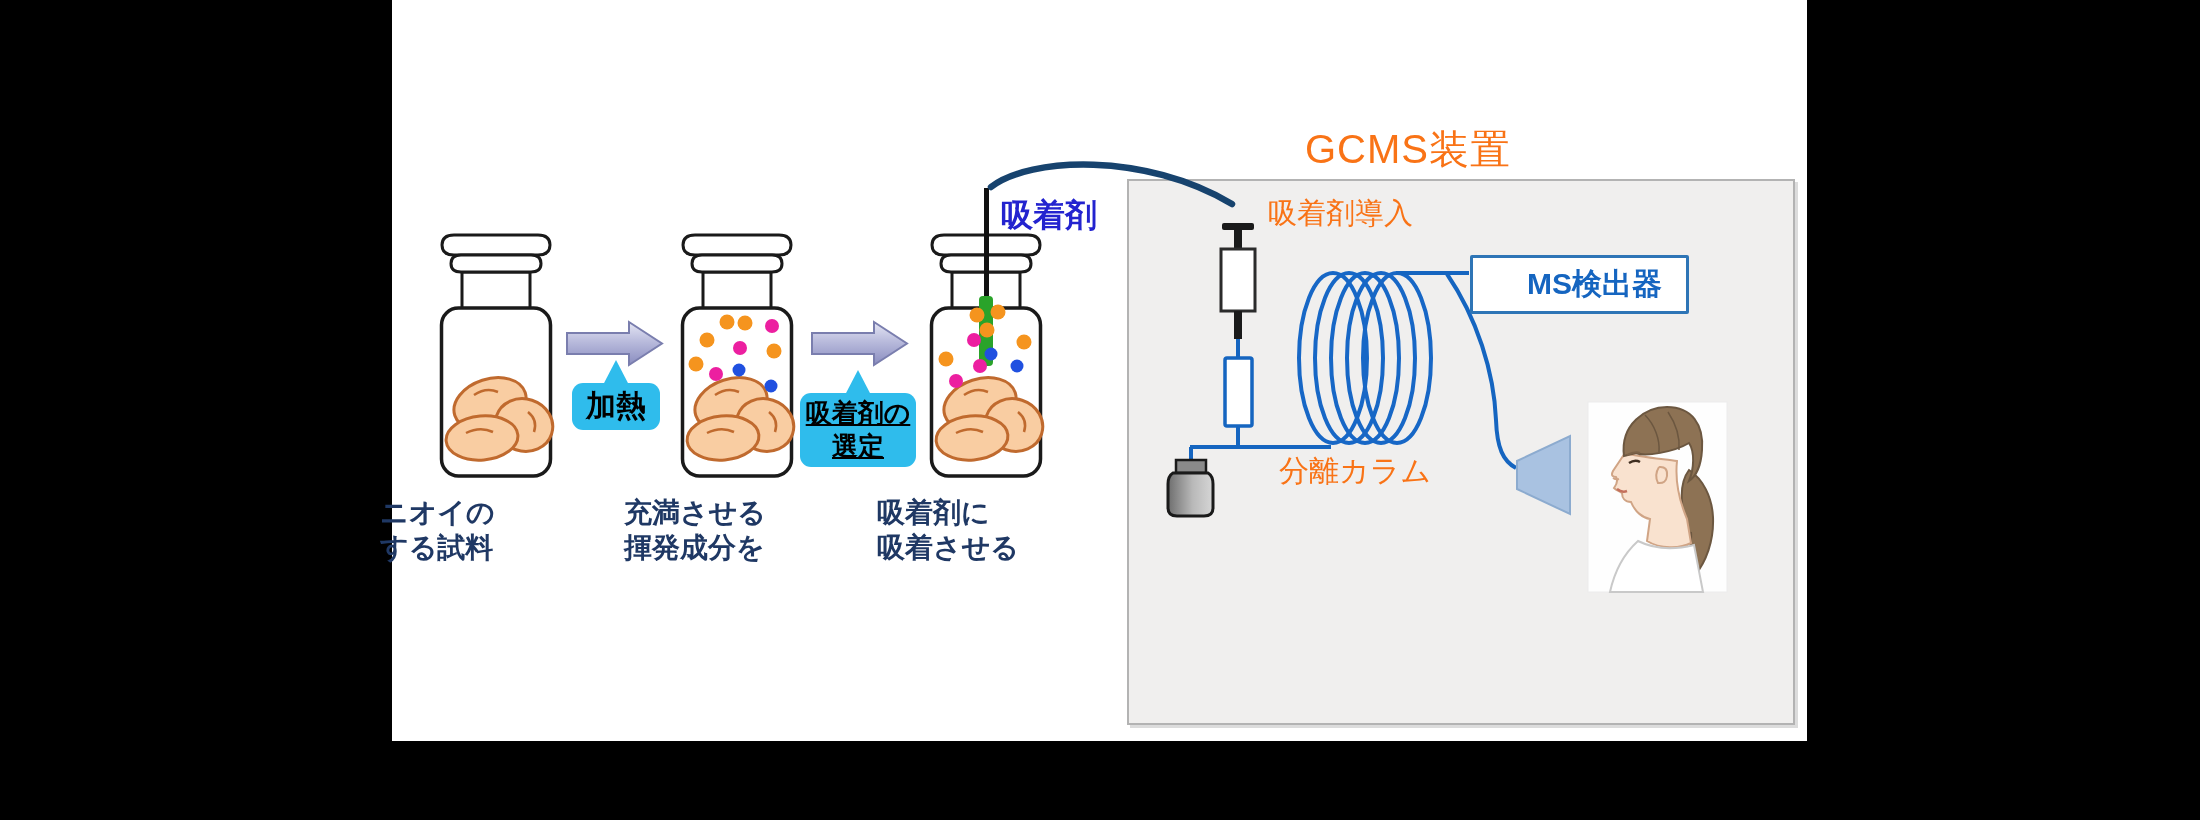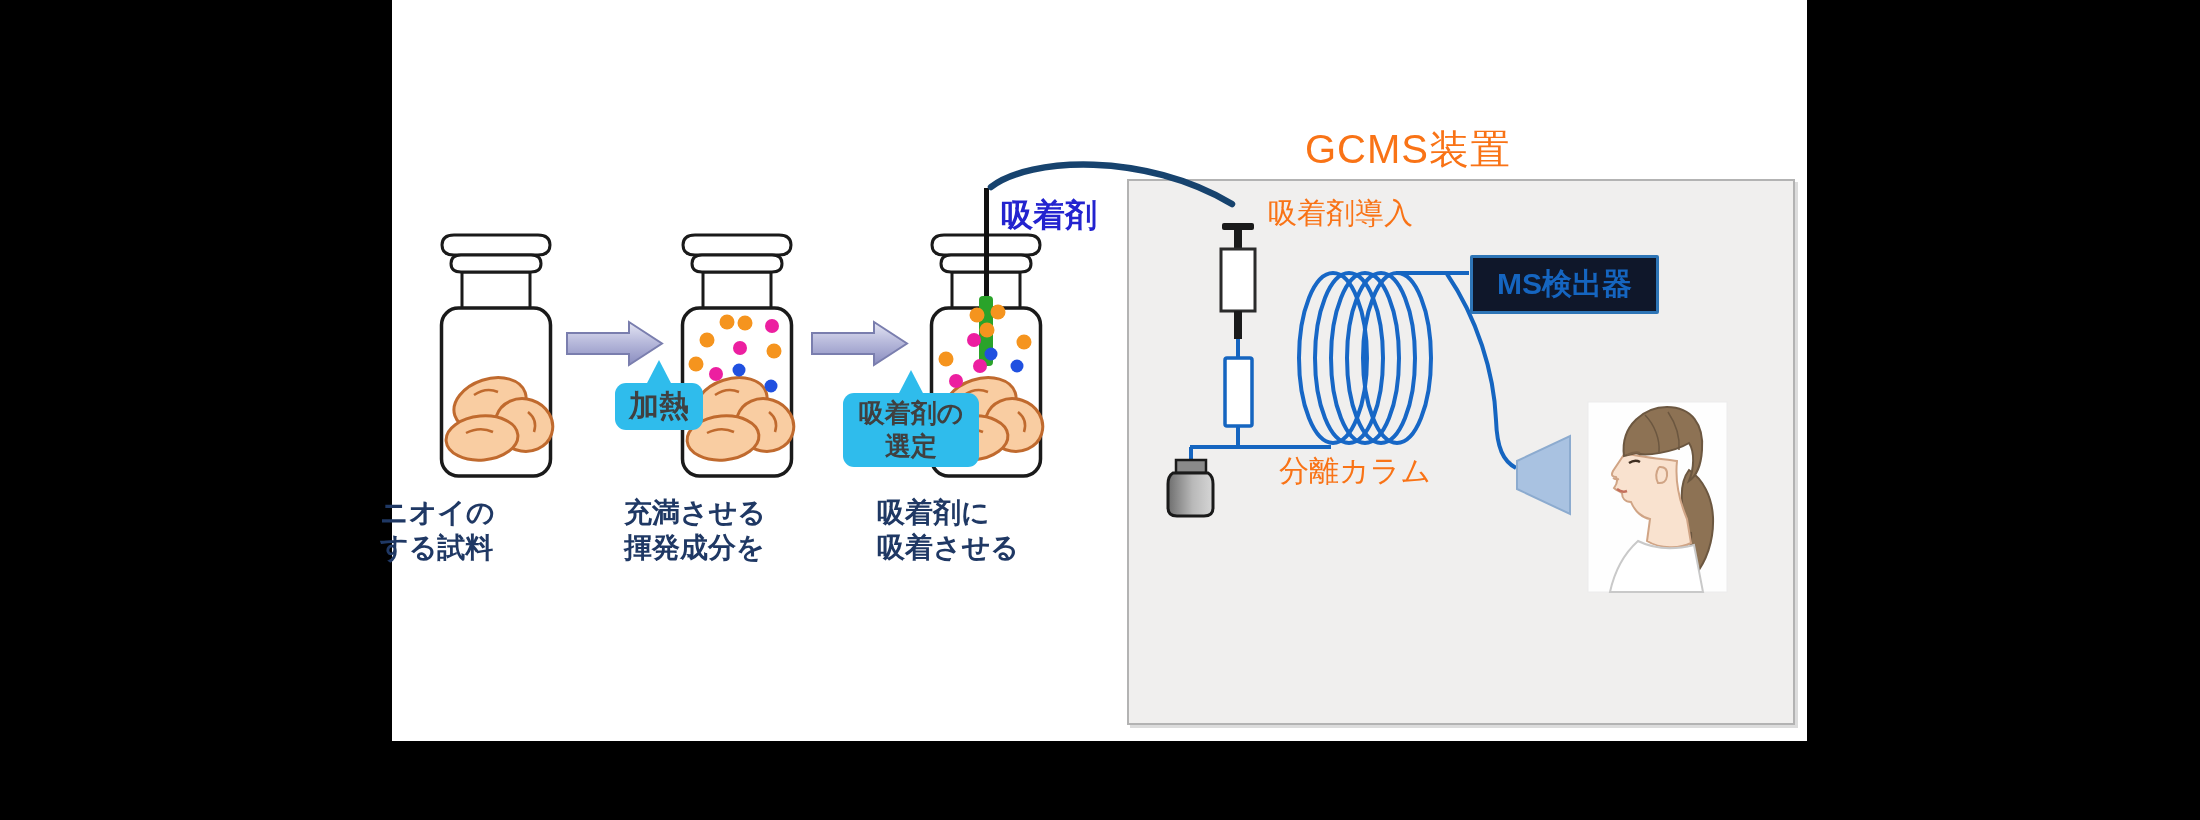--- a/index.html
+++ b/index.html
@@ -27,37 +27,37 @@
   #label-inlet     { left:1268px; top:194px; font-size:29px; }
   #label-column    { left:1279px; top:451px; font-size:30px;text-align:right; }
   #label-adsorbent { position:absolute; left:1001px; top:194px; font-size:32px; font-weight:bold; color:#2323cf; white-space:nowrap; }
   #label-sniff {
     position:absolute; left:1519px; top:606px; width:250px; text-align:center;
     font-size:31px; line-height:40px; color:#1565c0; font-weight:bold;
   }
 
   #ms-box {
     position:absolute; left:1470px; top:255px; width:183px; height:53px;
-    background:#0f172a; border:3px solid #2e75b6; border-radius:2px;
+    background:#ffffff; border:3px solid #2e75b6; border-radius:2px;
     display:flex; align-items:center; justify-content:center;
-    color:#1565c0; font-weight:bold; font-size:30px;
+    color:#1565c0; font-weight:bold; font-size:30px;padding-left:30px;
   }
 
   .badge {
-    position:absolute; background:#2fbcec; color:#404040; font-weight:bold;
+    position:absolute; background:#2fbcec; color:#000000; font-weight:bold;
     display:flex; align-items:center; justify-content:center; flex-direction:column;
-    text-align:center; border-radius:11px;margin-left:43px;
+    text-align:center; border-radius:11px;
   }
   .badge::before {
     content:""; position:absolute; top:-23px; left:50%; margin-left:-13px;
     border-left:13px solid transparent; border-right:13px solid transparent;
     border-bottom:25px solid #2fbcec;
   }
   #badge-heat      { left:572px; top:383px; width:88px;  height:47px; font-size:30px; }
-  #badge-selection { left:800px; top:393px; width:136px; height:74px; font-size:26px; line-height:33px; }
+  #badge-selection { left:800px; top:393px; width:116px; height:74px; font-size:26px; line-height:33px;text-decoration:underline; }
 </style>
 </head>
 <body>
 
 <div class="stage">
   <div class="panel"></div>
   <div class="gcms-box"></div>
 
   <svg class="art" width="2200" height="820" viewBox="0 0 2200 820" xmlns="http://www.w3.org/2000/svg" xmlns:xlink="http://www.w3.org/1999/xlink">
     <defs>

